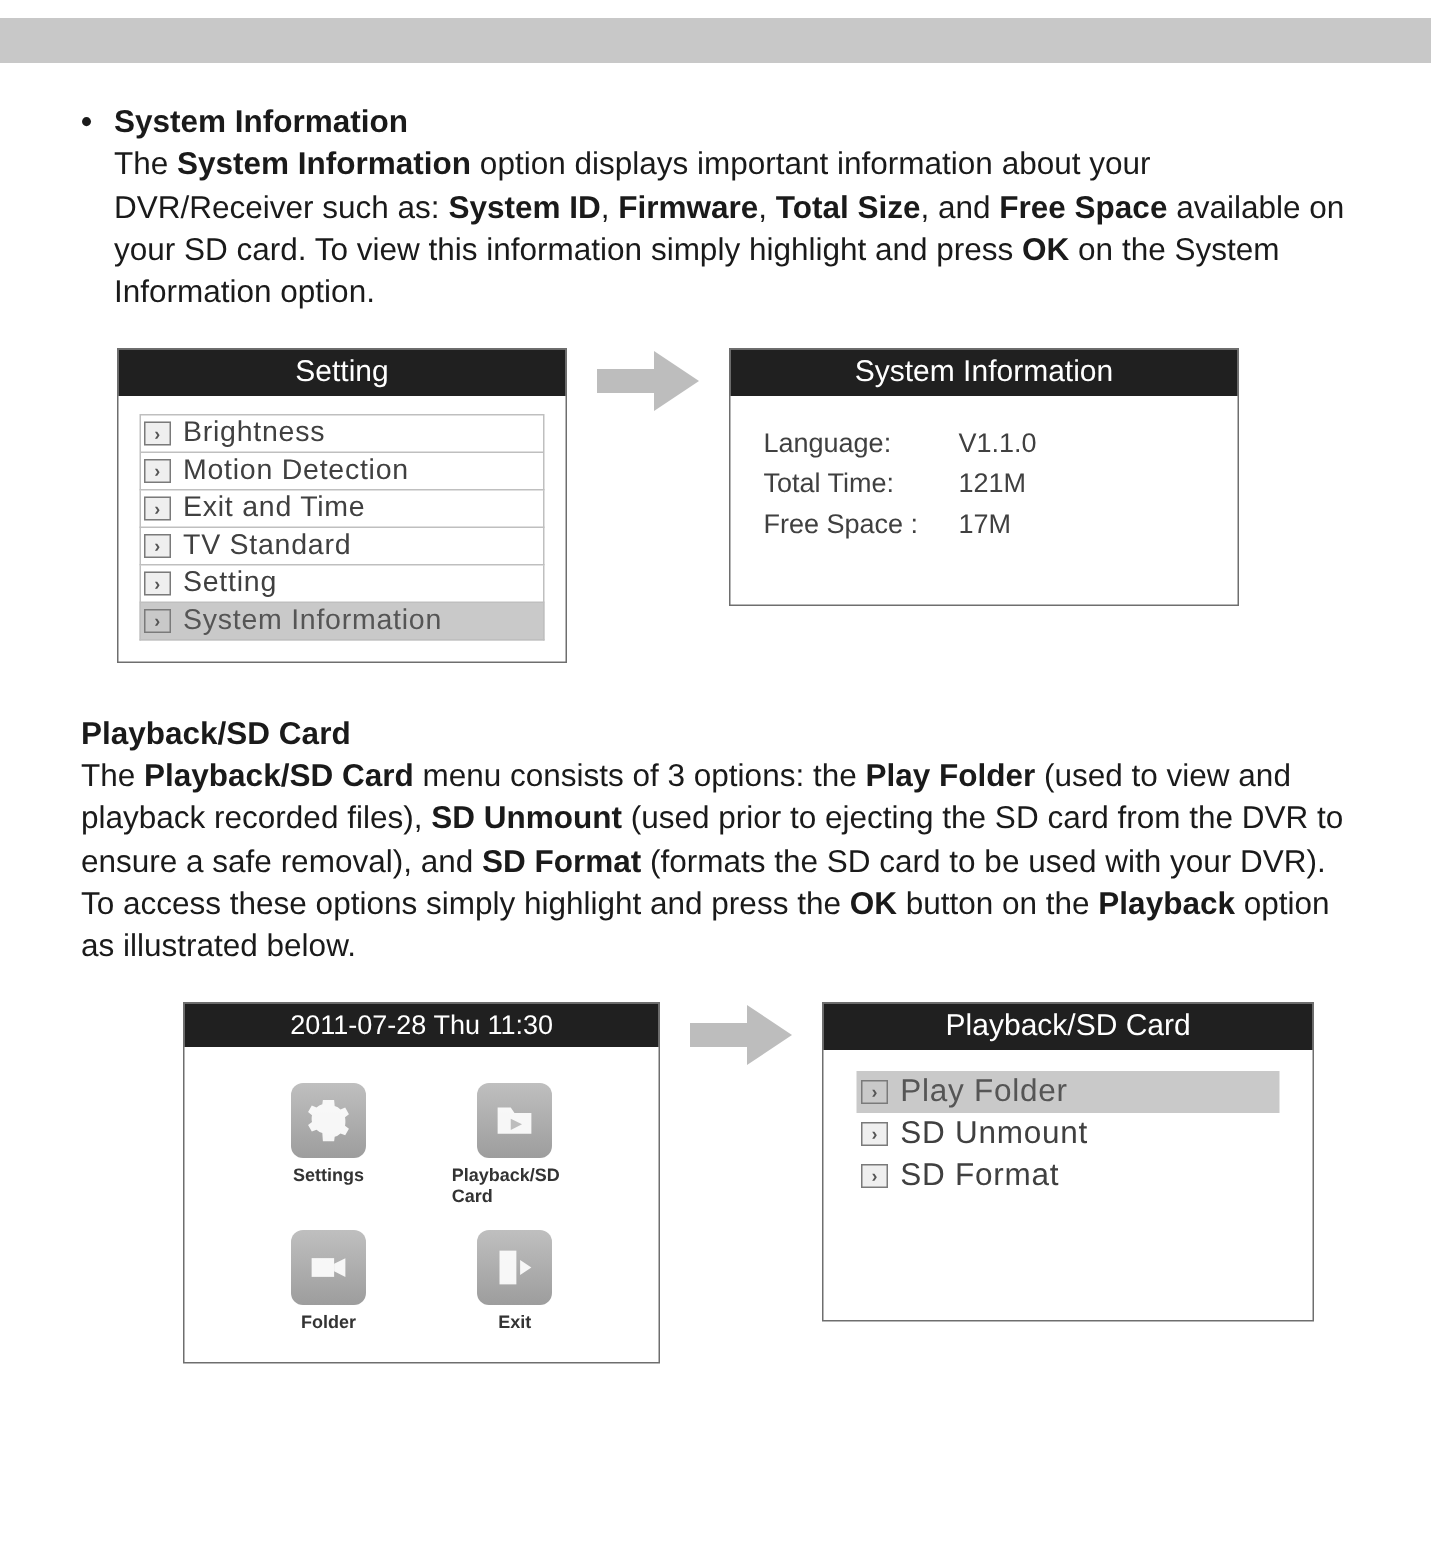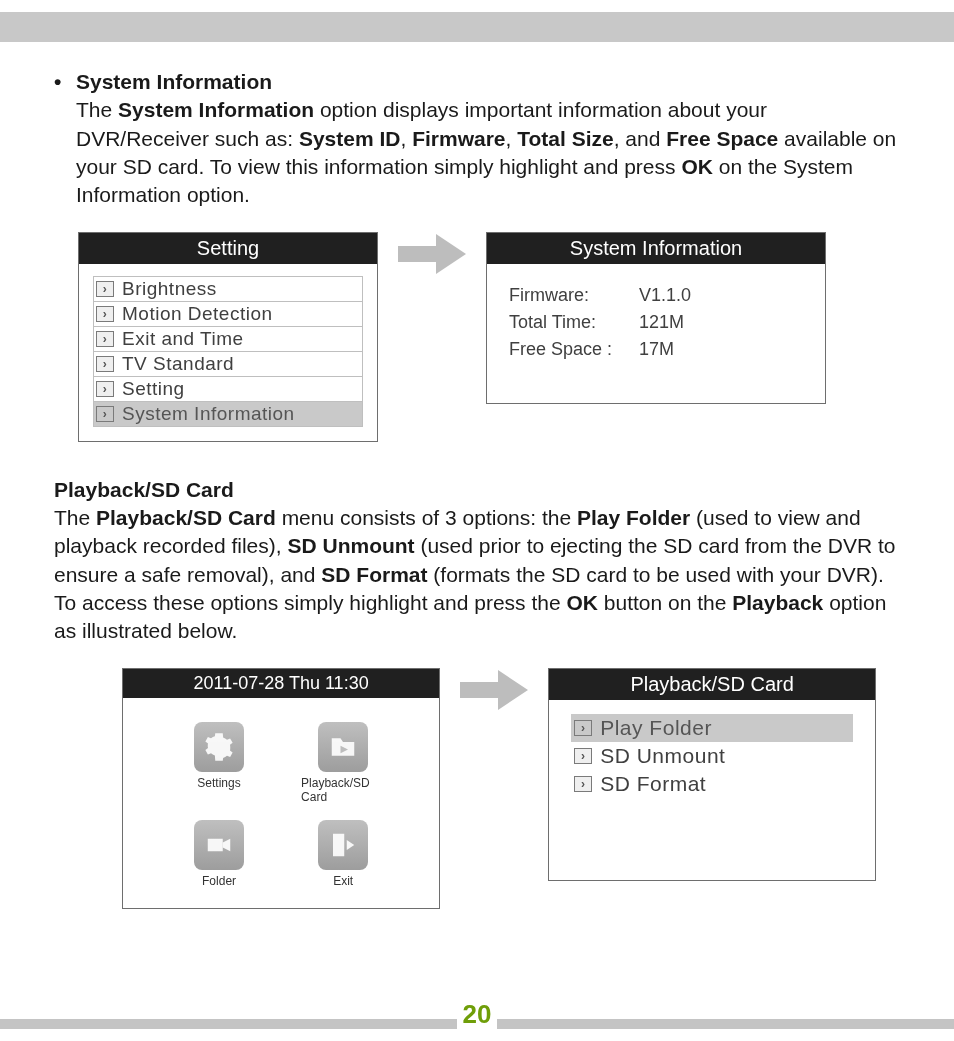--- a/index.html
+++ b/index.html
@@ -143,20 +143,21 @@
     color: #fff;
     text-align: center;
     font-size: 18px;
     padding: 4px 0;
   }
   .home-body {
     display:grid;
     grid-template-columns: 1fr 1fr;
     gap: 16px 40px;
     padding: 24px 54px 20px 54px;
+    font-weight: bold;
   }
   .home-tile {
     display:flex;
     flex-direction:column;
     align-items:center;
     gap:4px;
   }
   .tile-icon {
     width: 50px;
     height: 50px;
@@ -249,21 +250,21 @@
       <span class="arrow">
         <svg width="72" height="44" viewBox="0 0 72 44">
           <path d="M2 14 H40 V2 L70 22 L40 42 V30 H2 Z" fill="#bdbdbd"></path>
         </svg>
       </span>
 
       <div class="menu-box" style="width:340px">
         <div class="menu-header">System Information</div>
         <div class="info-body">
           <div class="info-row">
-            <div class="info-label">Firmware:</div>
+            <div class="info-label">Language:</div>
             <div class="info-value">V1.1.0</div>
           </div>
           <div class="info-row">
             <div class="info-label">Total Time:</div>
             <div class="info-value">121M</div>
           </div>
           <div class="info-row">
             <div class="info-label">Free Space :</div>
             <div class="info-value">17M</div>
           </div>
@@ -339,17 +340,13 @@
           <div class="menu-item" style="font-size:21px">
             <span class="mi-icon">›</span>
             <span>SD Format</span>
           </div>
         </div>
       </div>
     </div>
 
   </div>
 
-  <div class="foot">
-    <div class="stripe"></div>
-    <div class="num">20</div>
-  </div>
 </div>
 
 </body></html>

